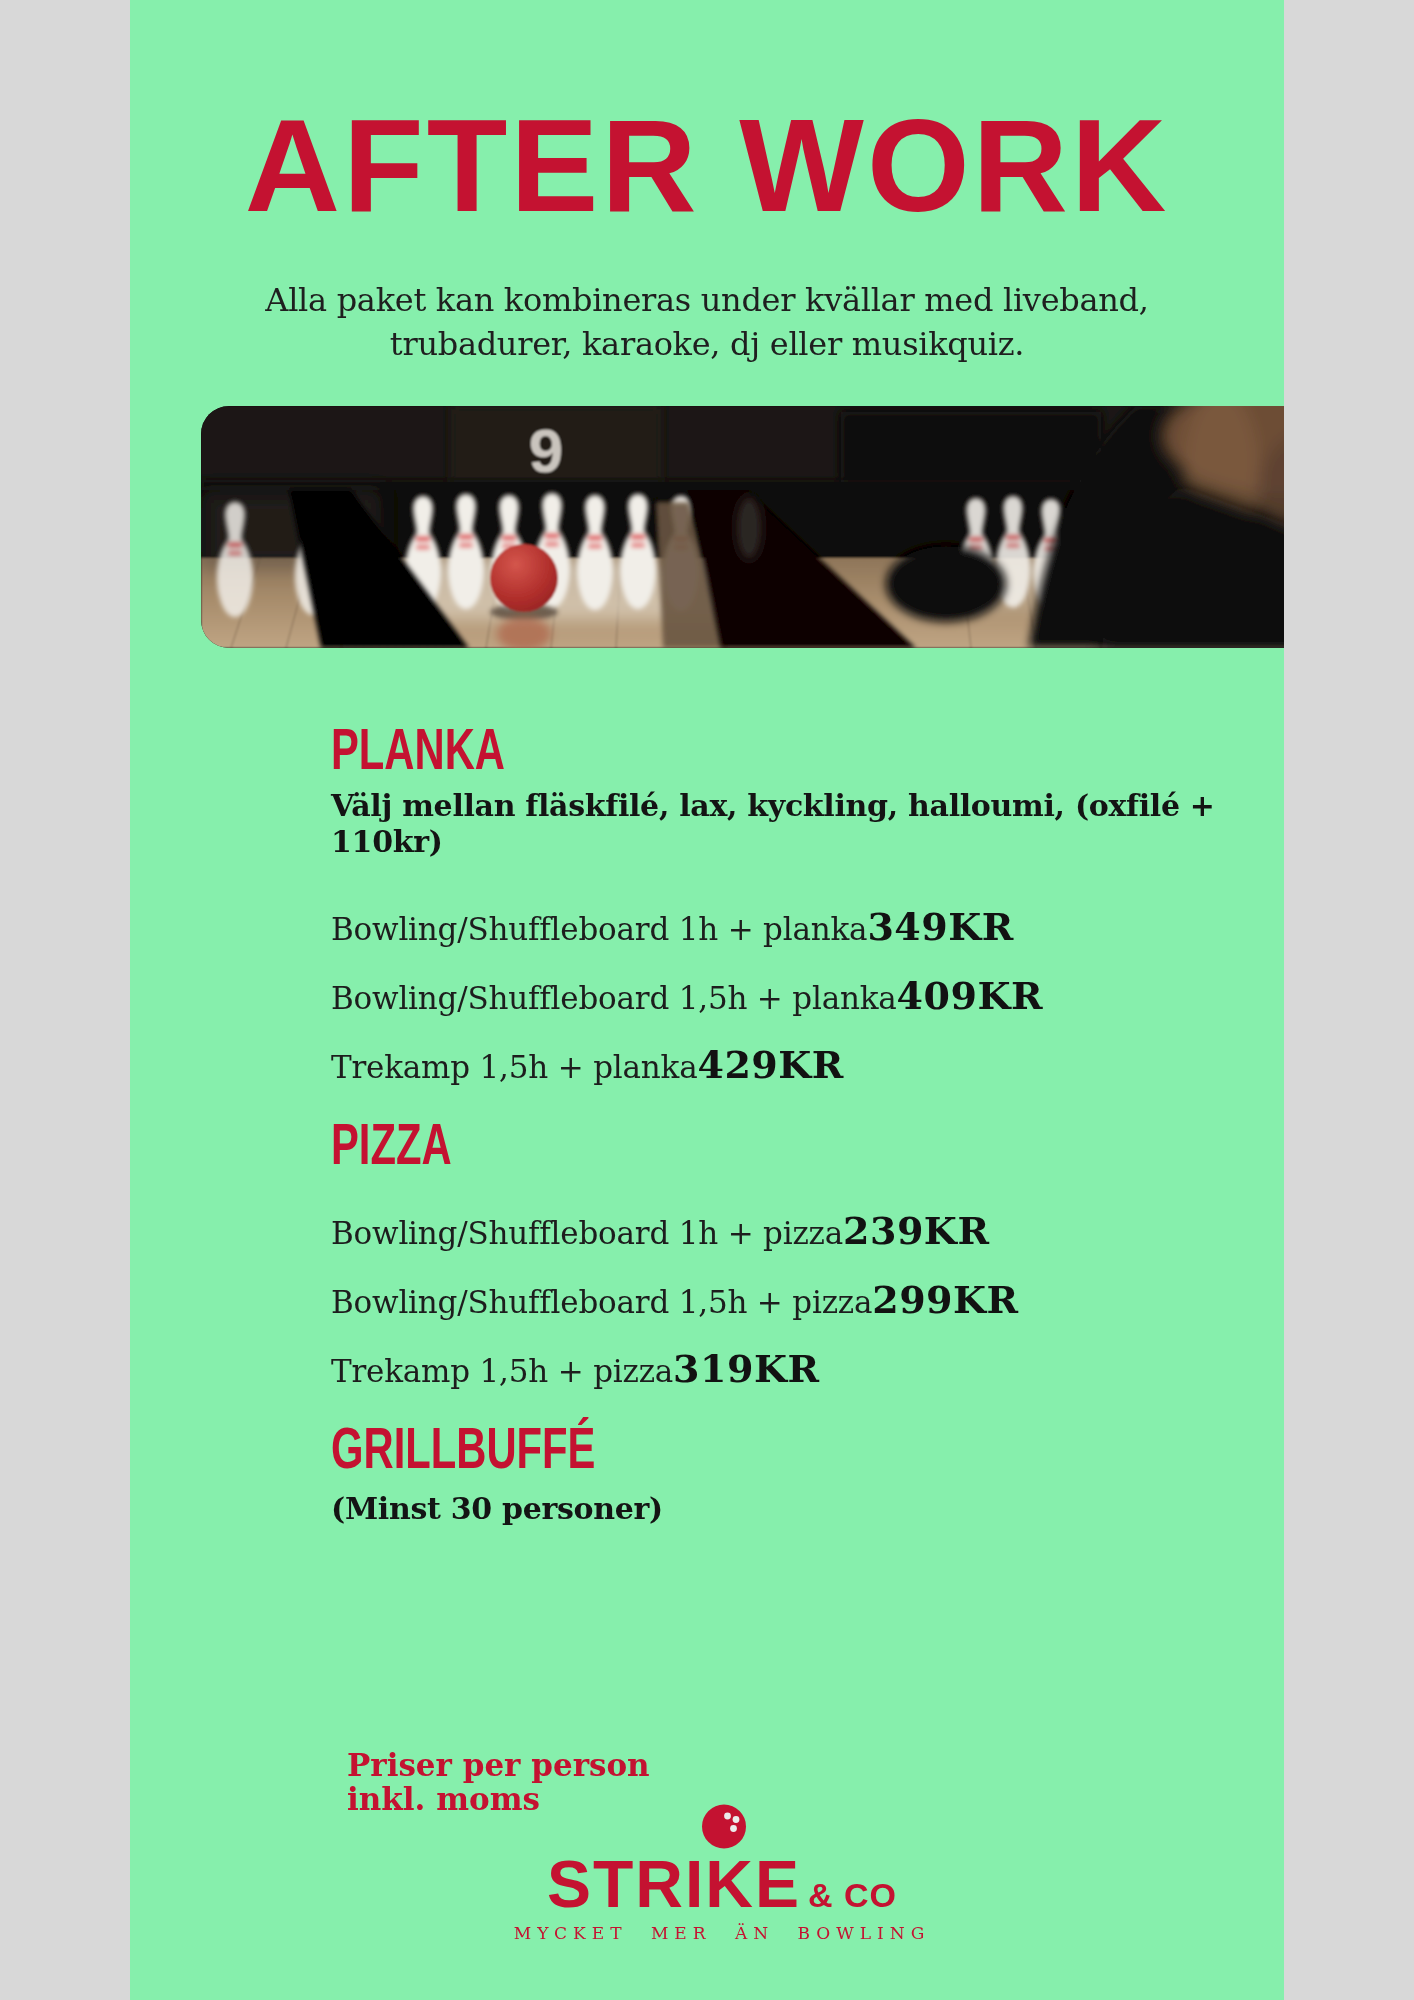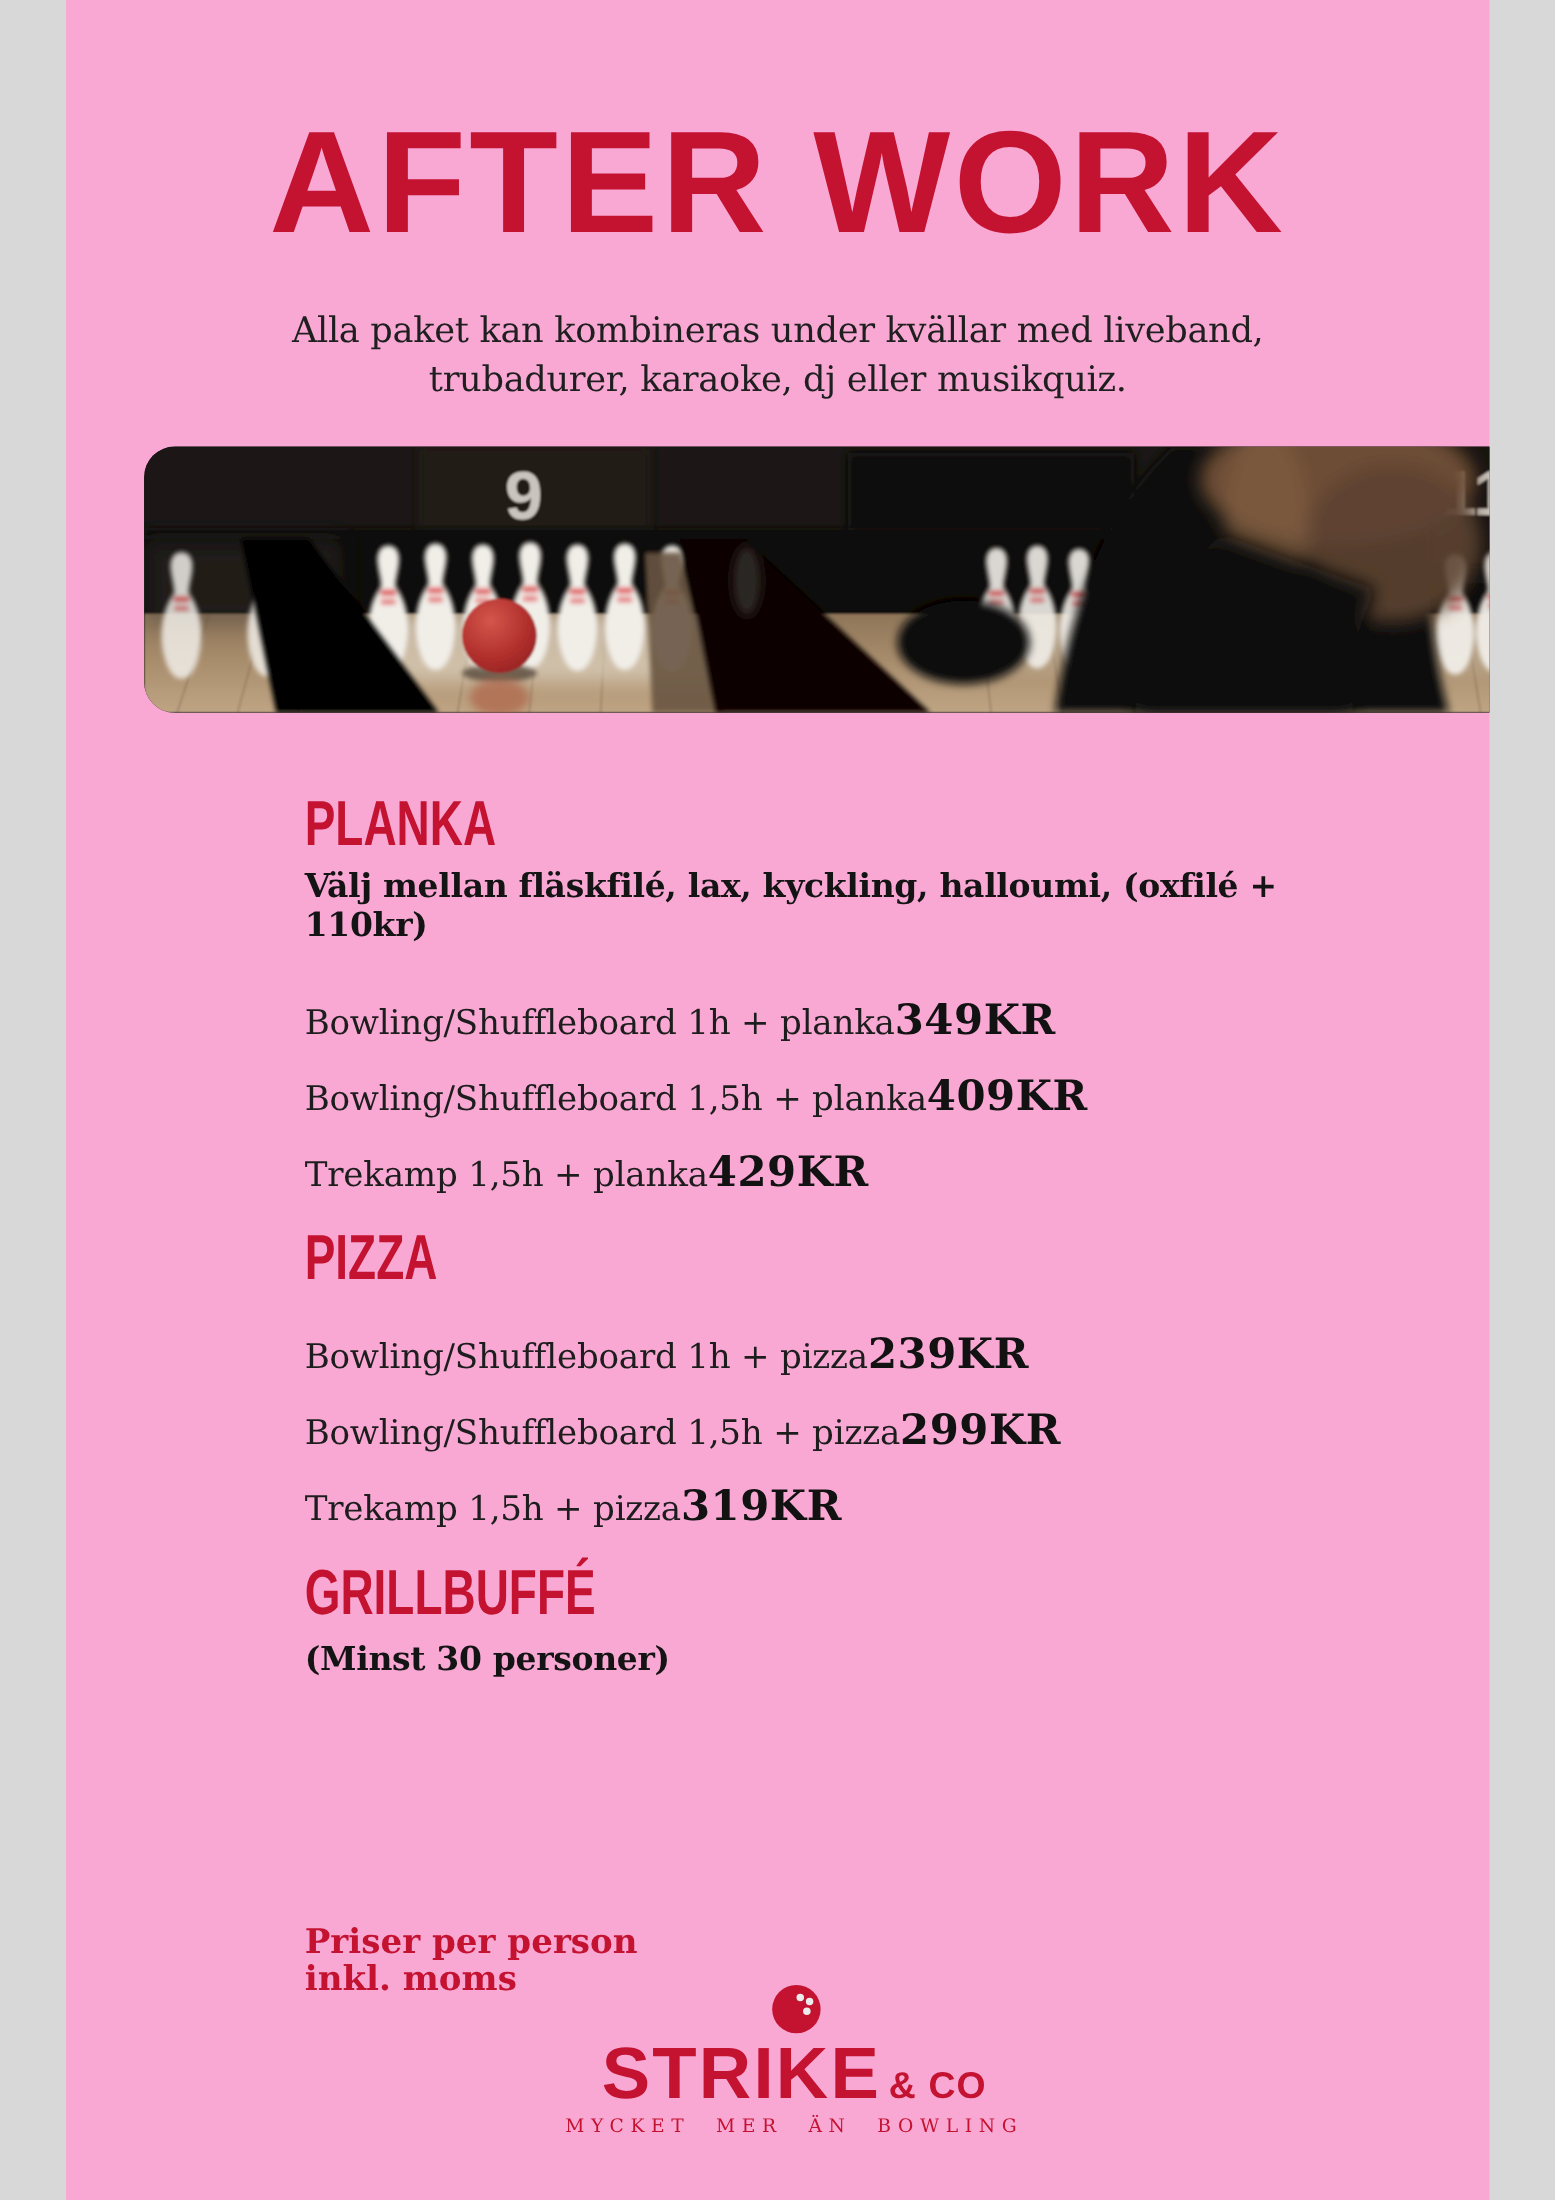--- a/index.html
+++ b/index.html
@@ -1,21 +1,21 @@
 <!DOCTYPE html>
 <html><head>
 <meta charset="utf-8">
 <style>
   * { margin:0; padding:0; box-sizing:border-box; }
   html,body { background:#d8d8d8; }
   .page {
     position:relative;
-    width:1294px; height:2000px;
+    width:1154px; height:2000px;
     margin:0 auto;
-    background:#f9a8d4;
+    background:#86efac;
     overflow:hidden;
     font-family:"DejaVu Serif", serif;
     color:#1d1d1d;
   }
   
   .title {
     position:absolute; top:100px; left:0; right:0;
     text-align:center;
     font-family:"Liberation Sans", sans-serif;
     font-weight:bold;
@@ -35,21 +35,21 @@
   .photo {
     position:absolute; top:406px; left:71px;
     width:1272px; height:242px;
     border-radius:28px;
     overflow:hidden;
     background:#131010;
   }
   .photo svg { display:block; width:100%; height:100%; }
   
   .menu {
-    position:absolute; top:648px; left:217px;
+    position:absolute; top:648px; left:201px;
     width:970px;
   }
   .section-heading {
     font-family:"Liberation Sans", sans-serif;
     font-weight:bold;
     font-size:58px; line-height:1;
     color:#c41231;
     transform:scaleX(0.72);
     transform-origin:left center;
     white-space:nowrap;

